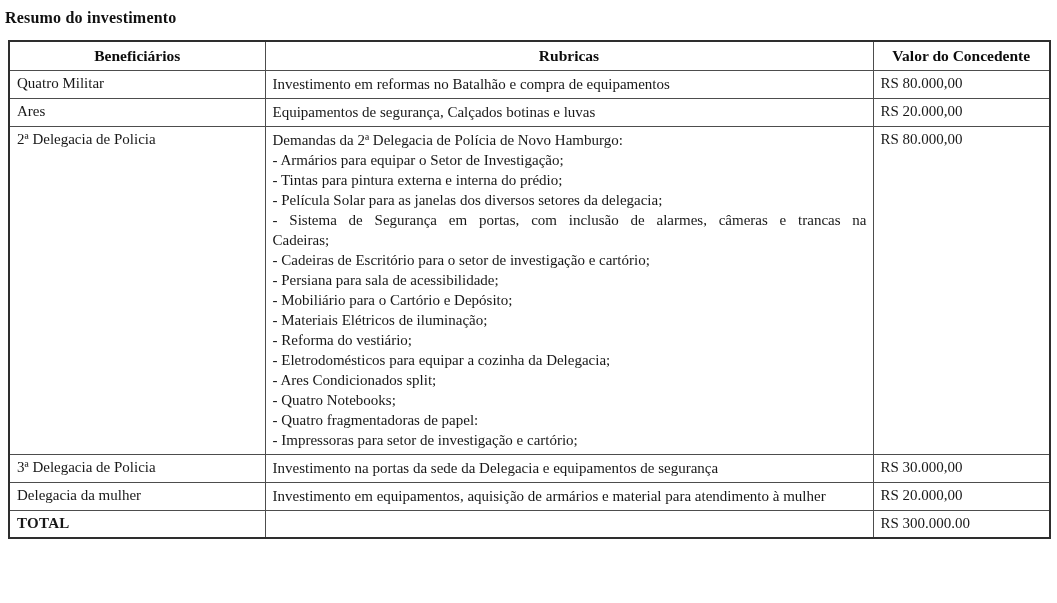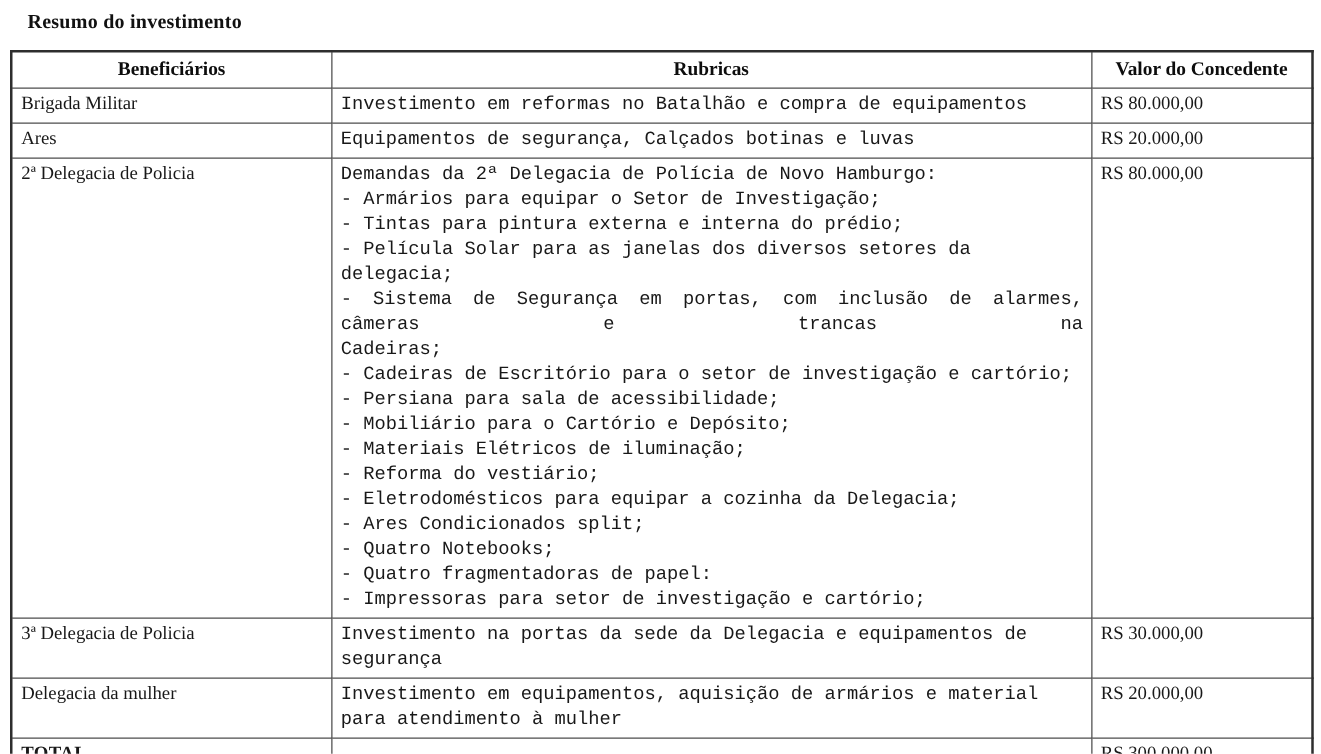--- a/index.html
+++ b/index.html
@@ -7,21 +7,21 @@
     width: 1057px; height: 603px;
     background: #ffffff;
     font-family: "Liberation Serif", serif;
     color: #181818;
     overflow: hidden;
   }
   .page { width: 1057px; height: 603px; background: #fff; position: relative; }
   .doc-title {
     font-size: 16px;
     font-weight: bold;
-    padding: 9px 0 0 22px;
+    padding: 9px 0 0 5px;
     letter-spacing: 0.2px;
     color: #111;
   }
   .inv-table {
     border-collapse: collapse;
     table-layout: fixed;
     width: 1041px;
     margin: 13px 0 0 8px;
     border: 2px solid #2e2e2e;
   }
@@ -37,21 +37,21 @@
     text-align: center;
     font-size: 15.5px;
     padding: 5px 2px;
     color: #0d0d0d;
   }
   .col-benef { width: 256px; }
   .col-rubr  { width: 608px; }
   .col-valor { width: 177px; }
   .beneficiary { line-height: 19px; }
   .value { line-height: 19px; white-space: nowrap; }
-  .rub-line { line-height: 20px; font-family: Liberation Mono, monospace; }
+  .rub-line { line-height: 20px; }
   .line-justify { text-align: justify; text-align-last: justify; }
   tr.single-row td { height: 26px; }
   .total-label { font-weight: bold; font-size: 16px; letter-spacing: 0.3px; }
   tr.total-row td { height: 25px; }
 </style>
 </head>
 <body>
 
 <div class="page">
   <div class="doc-title">Resumo do investimento</div>
@@ -64,21 +64,21 @@
     </colgroup>
     <thead>
       <tr>
         <th>Beneficiários</th>
         <th>Rubricas</th>
         <th>Valor do Concedente</th>
       </tr>
     </thead>
     <tbody>
         <tr class="single-row">
-          <td class="beneficiary">Brigada Militar</td>
+          <td class="beneficiary">Quatro Militar</td>
           <td class="rubricas">
             <div class="rub-line">Investimento em reformas no Batalhão e compra de equipamentos</div>
           </td>
           <td class="value">RS 80.000,00</td>
         </tr>
         <tr class="single-row">
           <td class="beneficiary">Ares</td>
           <td class="rubricas">
             <div class="rub-line">Equipamentos de segurança, Calçados botinas e luvas</div>
           </td>

